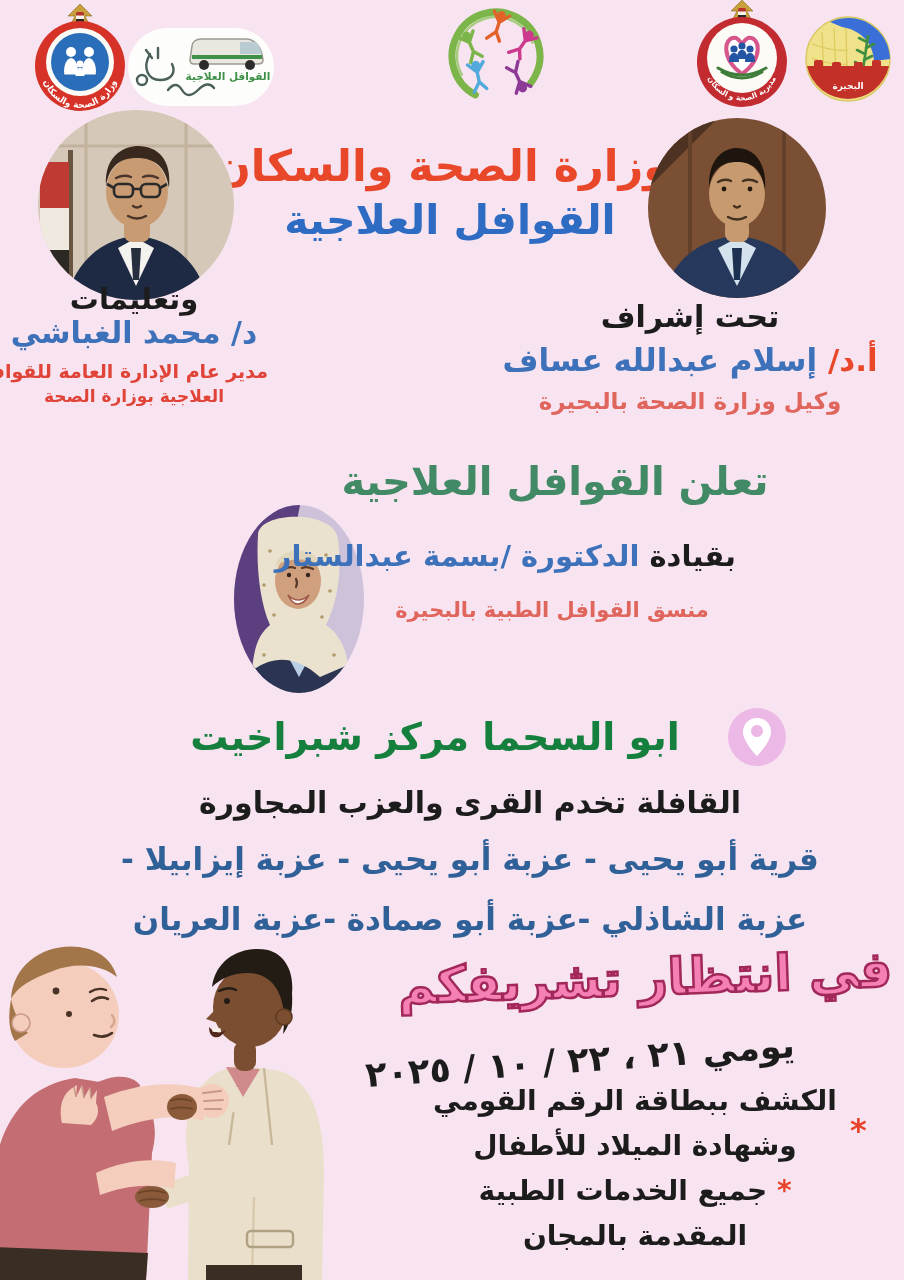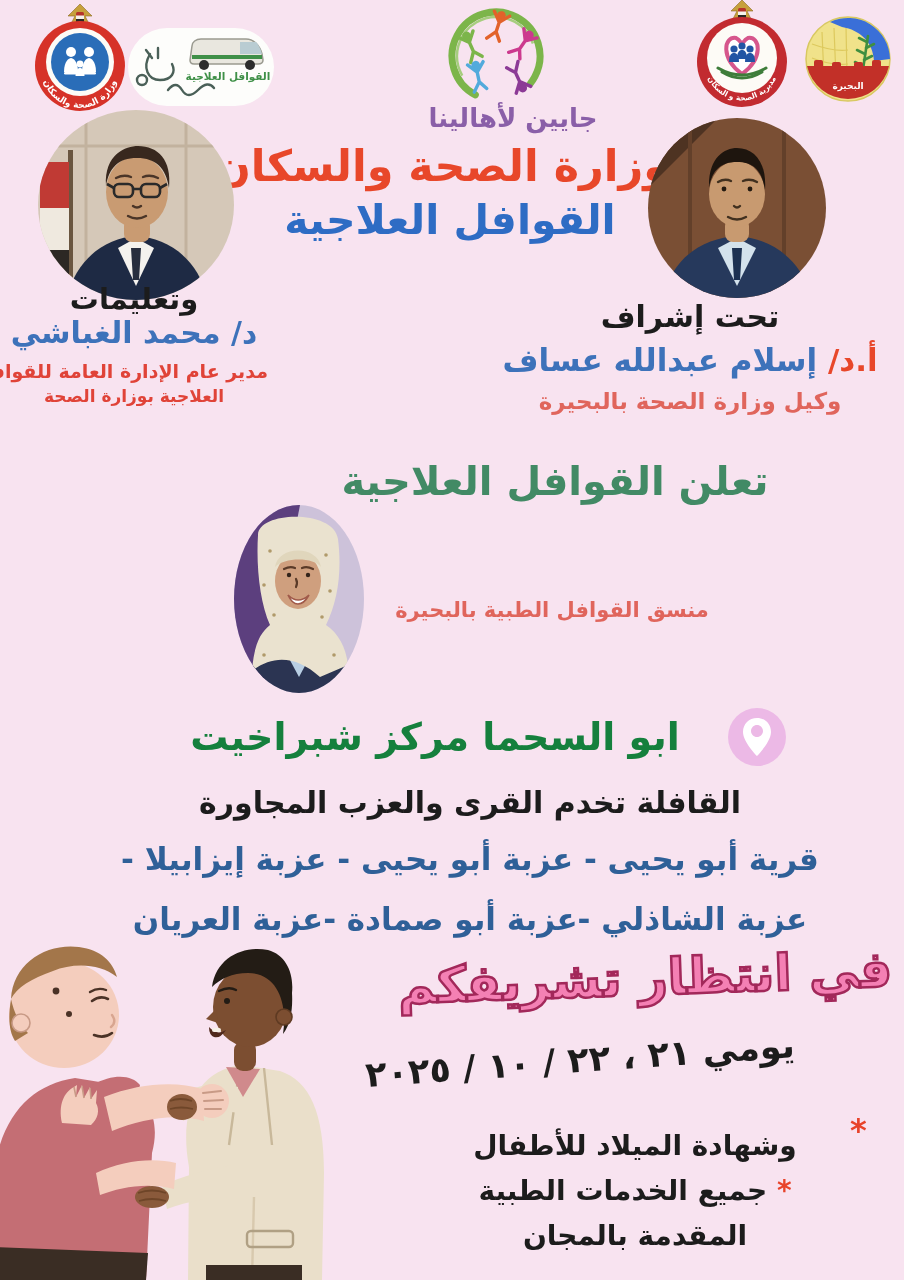--- a/index.html
+++ b/index.html
@@ -111,21 +111,20 @@
           <circle cx="0" cy="-11" r="4.4" fill="#52aadc" stroke="none"></circle>
           <path d="M0 -6 L0 6 M0 -4 L-8 -13 M0 -4 L8 -13 M0 6 L-7 15 M0 6 L6 14" stroke-width="3.4"></path>
         </g>
         <g transform="translate(80,78) rotate(155)" stroke="#8c3a96">
           <circle cx="0" cy="-11" r="4.4" fill="#8c3a96" stroke="none"></circle>
           <path d="M0 -6 L0 6 M0 -4 L-8 -13 M0 -4 L8 -13 M0 6 L-7 15 M0 6 L6 14" stroke-width="3.4"></path>
         </g>
       </g>
     </svg>
   </div>
-  <div class="abs ctr line purpleCap" style="left:428px;top:104px;width:170px;font-size:26px;">جايين لأهالينا</div>
 
   <div class="abs" style="left:690px;top:0px;width:102px;height:114px;">
     <svg width="102" height="114" viewBox="0 0 102 114">
       <defs>
           <path id="dirArc" d="M 18 78 A 37 37 0 0 0 86 78"></path>
         </defs>
       <g>
         <path d="M52 0 L41 11 L47 11 L43 19 L49 17 L52 23 L55 17 L61 19 L57 11 L63 11 Z" fill="#c7a03c" stroke="#8a6a20" stroke-width="0.6"></path>
         <rect x="48" y="8" width="8" height="10" rx="1.5" fill="#b5332a"></rect>
         <rect x="48" y="11.5" width="8" height="3.5" fill="#f5f2ea"></rect>
@@ -274,38 +273,44 @@
       <g fill="none" stroke="#5a3a28" stroke-width="2.2" stroke-linecap="round">
         <path d="M50 64 Q56 61 61 63 M68 63 Q73 61 79 64"></path>
         <path d="M62 74 Q64 78 62 82"></path>
       </g>
       <circle cx="55" cy="70" r="2.2" fill="#33231a"></circle>
       <circle cx="74" cy="70" r="2.2" fill="#33231a"></circle>
       <path d="M54 90 Q64 100 75 90 Q70 99 64 99 Q58 99 54 90 Z" fill="#fff" stroke="#a05a4a" stroke-width="1.6"></path>
     </svg>
   </div>
 
+  <div class="abs ctr line" style="left:336px;top:540px;width:400px;font-size:29px;">
+    <span class="black">بقيادة</span>
+    <span> </span>
+    <span class="blue">الدكتورة /بسمة عبدالستار</span>
+  </div>
   <div class="abs ctr line salmon" style="left:387px;top:598px;width:330px;font-size:21px;">منسق القوافل الطبية بالبحيرة</div>
 
   <div class="abs" style="left:728px;top:708px;width:58px;height:58px;">
     <svg width="58" height="58" viewBox="0 0 58 58">
       <circle cx="29" cy="29" r="29" fill="#ecb9e6"></circle>
       <path fill-rule="evenodd" fill="#ffffff" d="M29 10 C21 10 15 16 15 24 C15 34 29 48 29 48 C29 48 43 34 43 24 C43 16 37 10 29 10 Z M29 29 C25.7 29 23 26.3 23 23 C23 19.7 25.7 17 29 17 C32.3 17 35 19.7 35 23 C35 26.3 32.3 29 29 29 Z"></path>
     </svg>
   </div>
   <div class="abs ctr line locRed" style="left:150px;top:716px;width:570px;font-size:38px;">ابو السحما مركز شبراخيت</div>
 
   <div class="abs ctr line black" style="left:170px;top:786px;width:600px;font-size:30px;">القافلة تخدم القرى والعزب المجاورة</div>
   <div class="abs ctr line villBlue" style="left:70px;top:842px;width:800px;font-size:31px;">قرية أبو يحيى - عزبة أبو يحيى - عزبة إيزابيلا -</div>
   <div class="abs ctr line villBlue" style="left:100px;top:902px;width:740px;font-size:31px;">عزبة الشاذلي -عزبة أبو صمادة -عزبة العريان</div>
 
   <div class="abs ctr line await" style="left:395px;top:950px;width:500px;font-size:50px;">في انتظار تشريفكم</div>
   <div class="abs ctr line black" style="left:300px;top:1040px;width:560px;font-size:35px;transform:rotate(-4deg);">يومي ٢١ ، ٢٢ / ١٠ / ٢٠٢٥</div>
 
   <div class="abs ast line" style="left:850px;top:1112px;font-size:32px;">*</div>
+  <div class="abs ctr line black" style="left:400px;top:1085px;width:470px;font-size:28px;">الكشف ببطاقة الرقم القومي</div>
   <div class="abs ctr line black" style="left:400px;top:1130px;width:470px;font-size:28px;">وشهادة الميلاد للأطفال</div>
   <div class="abs ctr line" style="left:400px;top:1175px;width:470px;font-size:28px;">
     <span class="ast">*</span>
     <span class="black">جميع الخدمات الطبية</span>
   </div>
   <div class="abs ctr line black" style="left:400px;top:1220px;width:470px;font-size:28px;">المقدمة بالمجان</div>
 
   <div class="abs" style="left:0px;top:935px;width:330px;height:345px;">
     <svg width="330" height="345" viewBox="0 0 330 345">
 

